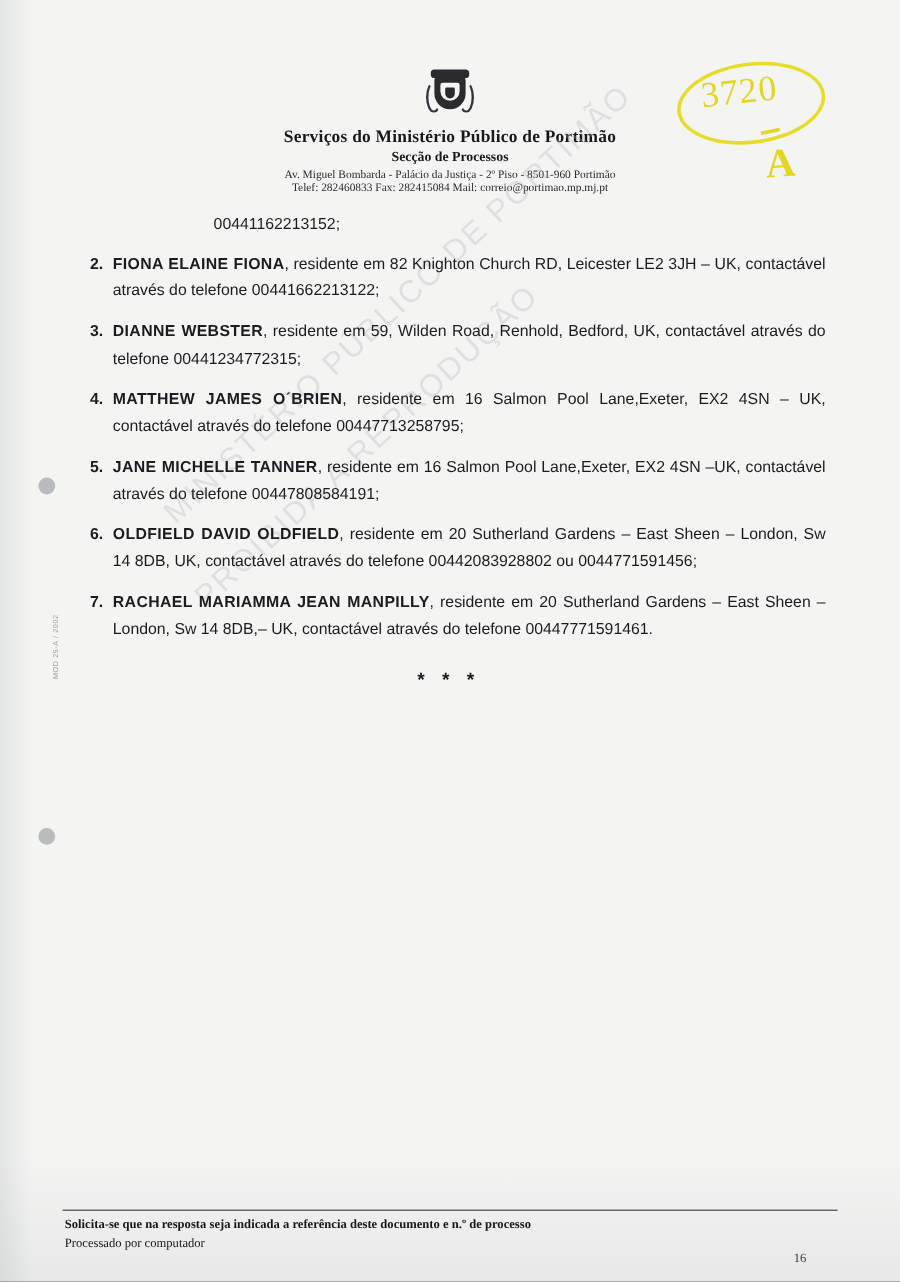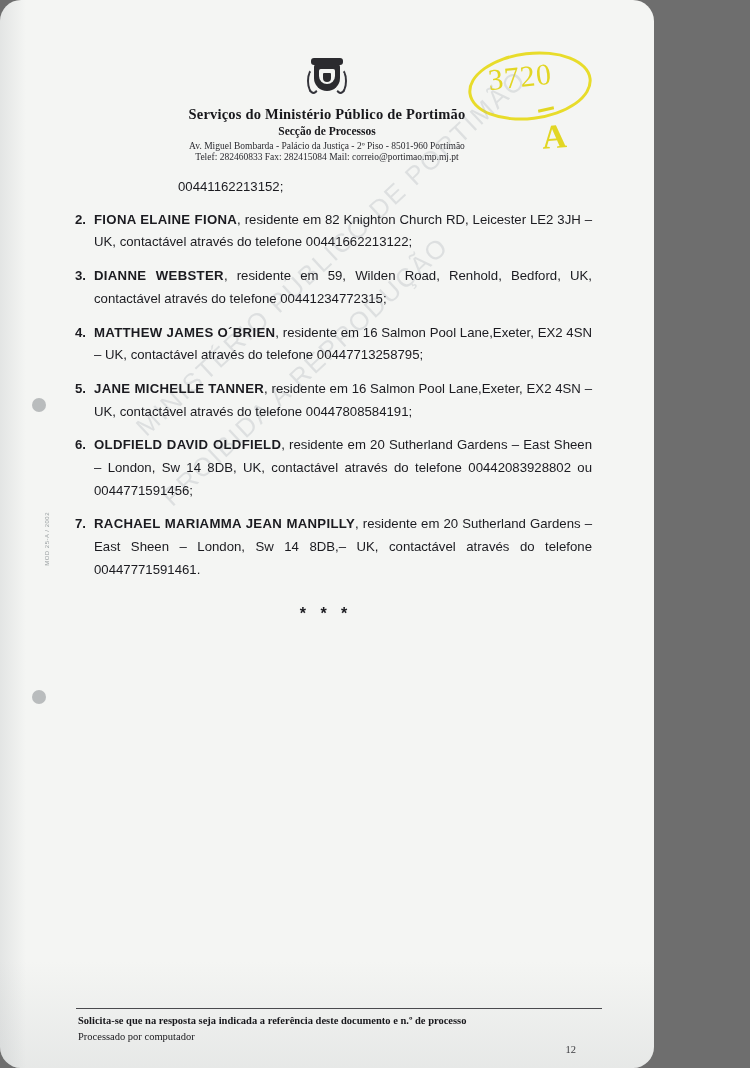--- a/index.html
+++ b/index.html
@@ -2,27 +2,26 @@
 <html><head>
 <meta charset="utf-8">
 <style>
   html, body {
     margin: 0;
     padding: 0;
     background: #6e6e6e;
   }
   .page {
     position: relative;
-    width: 654px;
+    width: 750px;
     height: 1068px;
     background: #f4f5f3;
     overflow: hidden;
     font-family: "Liberation Sans", sans-serif;
     color: #1d1d22;
-    border-radius: 21px;
   }
   
   .page::after {
     content: "";
     position: absolute;
     inset: 0;
     pointer-events: none;
     background:
       linear-gradient(90deg, rgba(150,155,160,0.18) 0px, rgba(255,255,255,0) 26px),
       linear-gradient(180deg, rgba(255,255,255,0) 90%, rgba(170,175,178,0.18) 100%);
@@ -267,21 +266,20 @@
     margin-left: 10px;
   }
 
   
   .footer {
     position: absolute;
     left: 0;
     right: 0;
     bottom: 26px;
     z-index: 2;
-    padding-left: 24px;
   }
   .footer .rule {
     margin: 0 52px 6px 52px;
     border-top: 1px solid #4a4a4e;
   }
   .footer .f1 {
     margin-left: 54px;
     font-family: "Liberation Serif", serif;
     font-weight: bold;
     font-size: 10.5px;
@@ -372,16 +370,16 @@
     </div>
 
     <div class="stars">* * *</div>
 
   </div>
 
   <div class="footer">
     <div class="rule"></div>
     <div class="f1">Solicita-se que na resposta seja indicada a referência deste documento e n.º de processo</div>
     <div class="f2">Processado por computador</div>
-    <div class="pagenum">12</div>
+    <div class="pagenum">16</div>
   </div>
 
 </div>
 
 </body></html>

